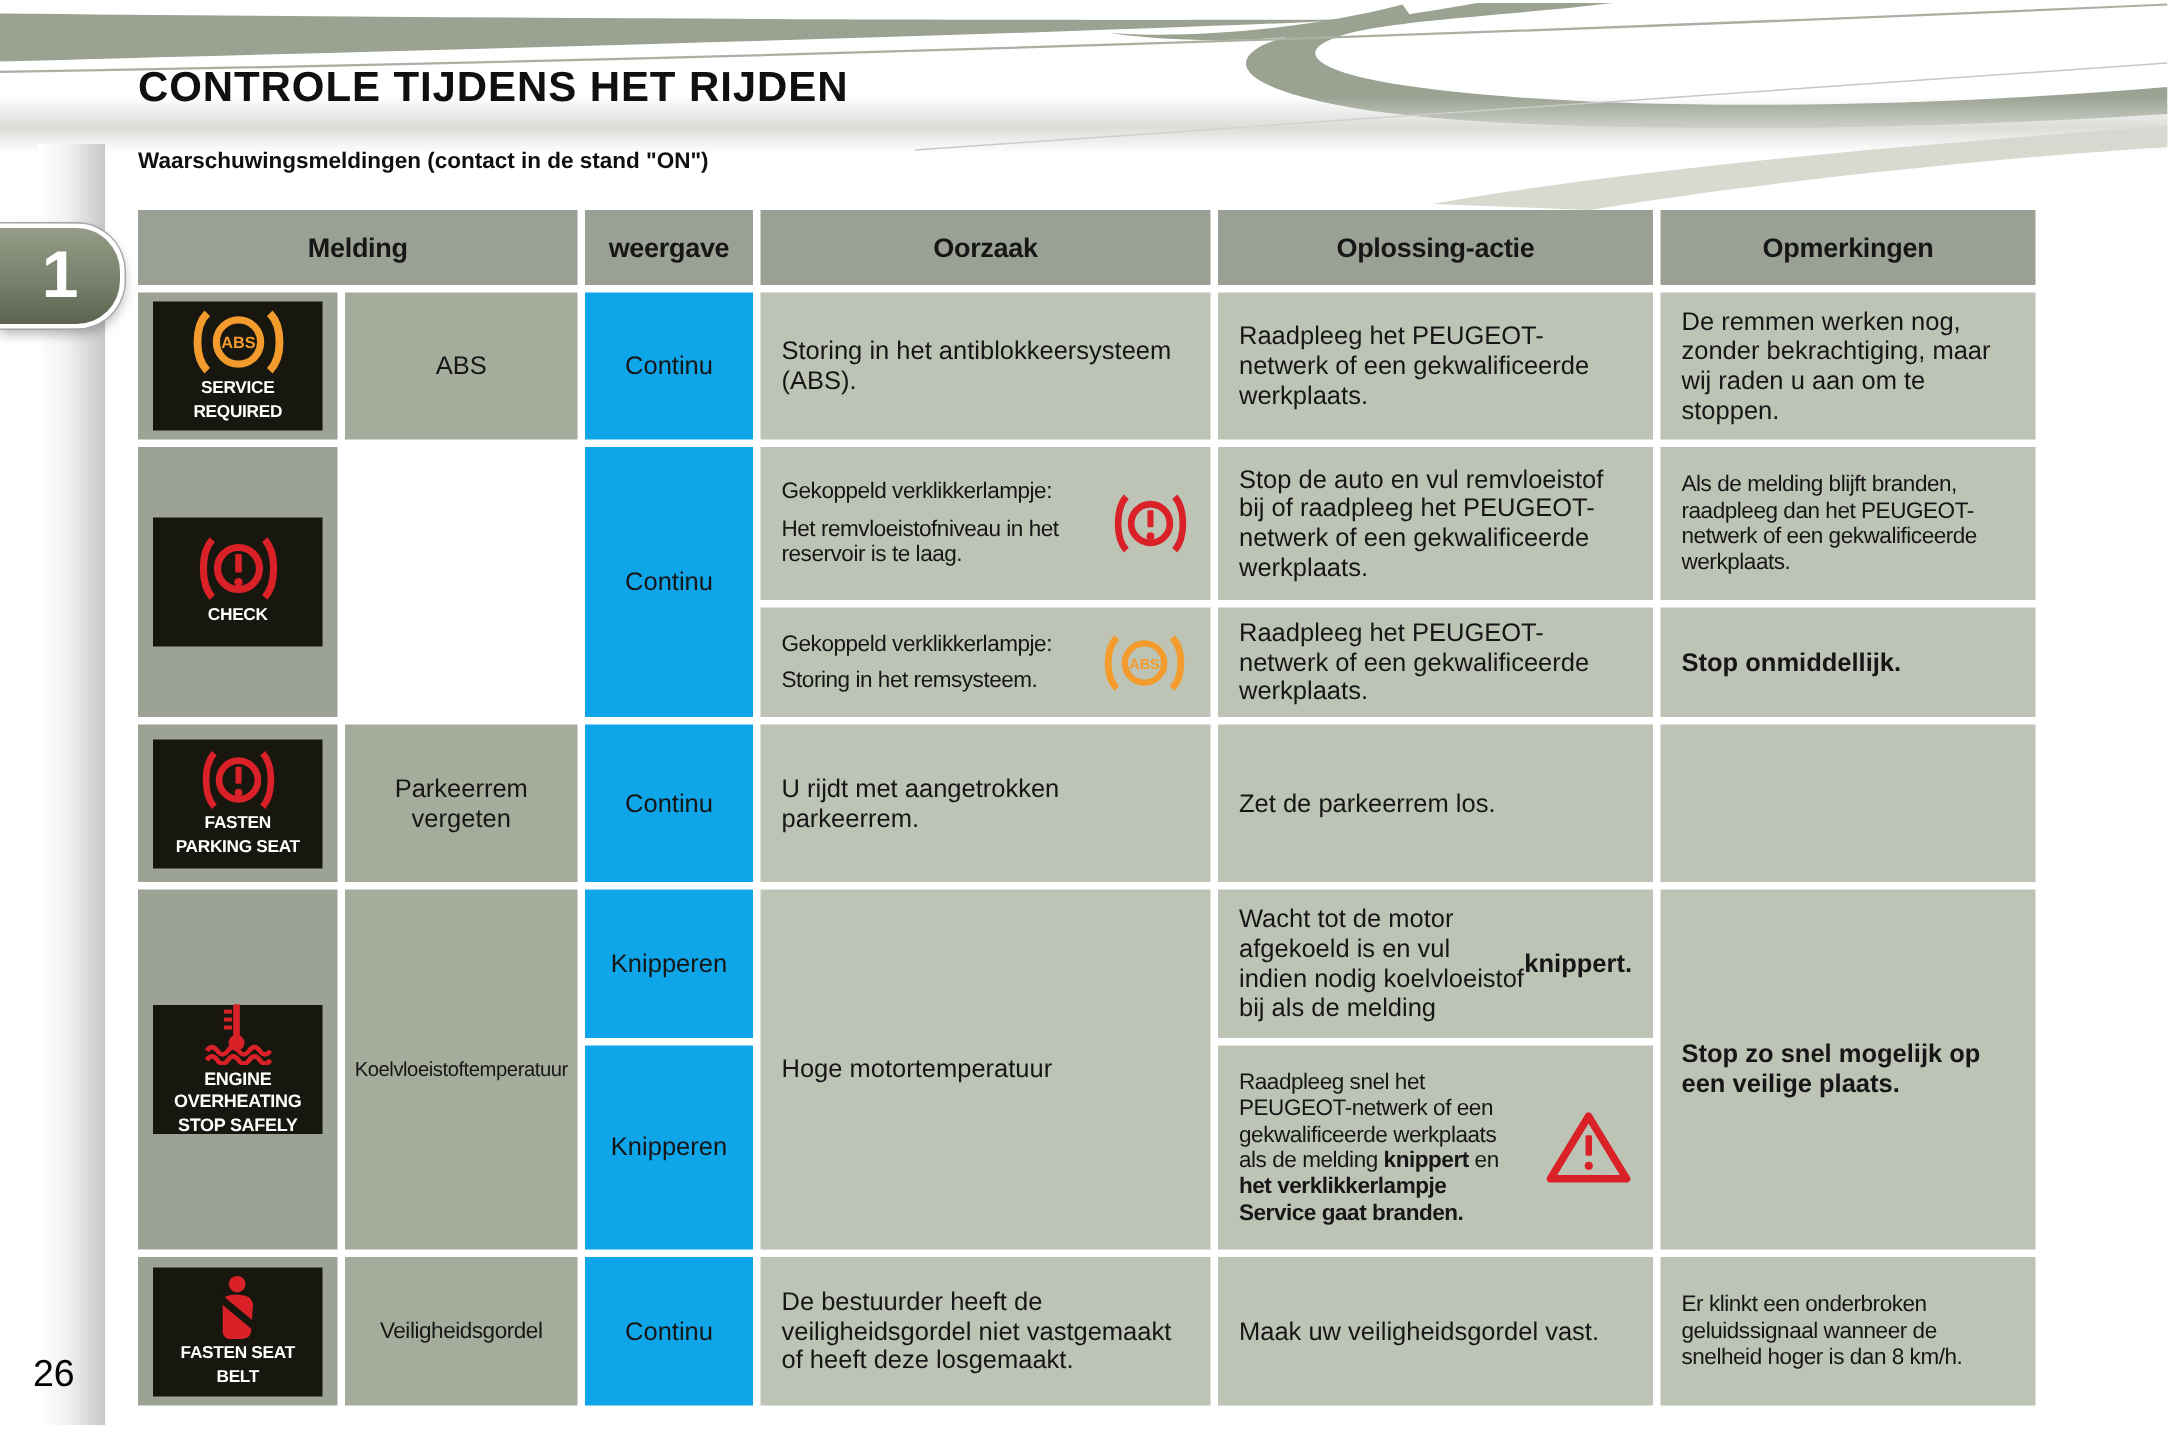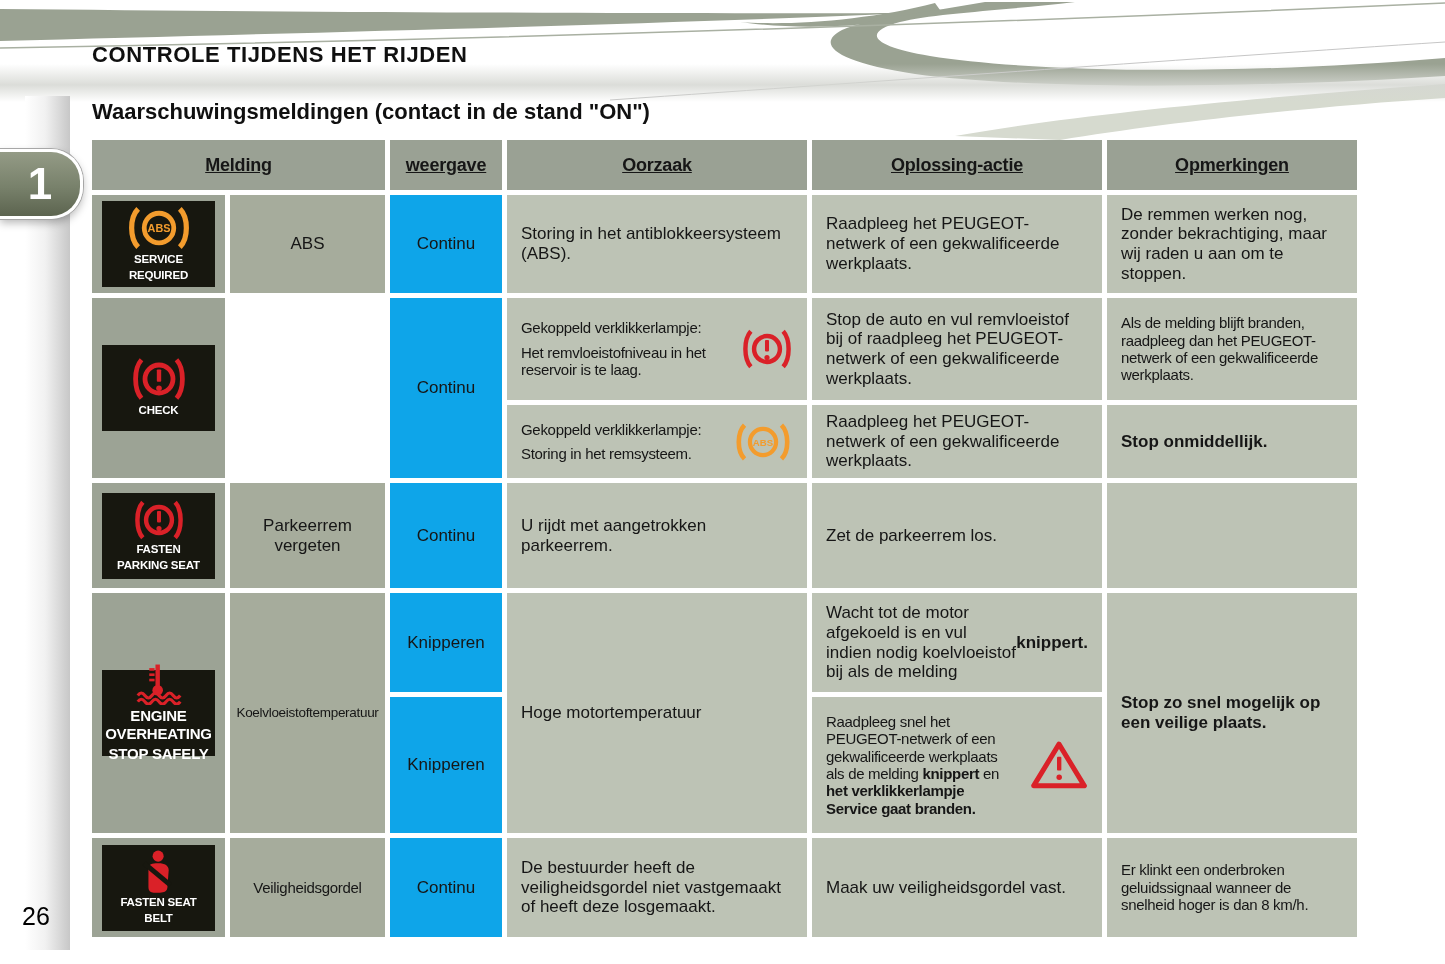--- a/index.html
+++ b/index.html
@@ -6,22 +6,22 @@
   body{
     width:1445px;height:964px;position:relative;overflow:hidden;
     background:#ffffff;font-family:"Liberation Sans",sans-serif;color:#161616;
   }
   .deco{position:absolute;left:0;top:0;z-index:0;}
   .fade-band{
     position:absolute;left:0;top:64px;width:1445px;height:38px;z-index:1;
     background:linear-gradient(180deg,rgba(255,255,255,0) 0%,rgba(213,215,210,0.85) 55%,rgba(255,255,255,0) 100%);
     pointer-events:none;
   }
-  .page-title{position:absolute;left:92px;top:42px;z-index:2;font-size:22px;font-weight:bold;letter-spacing:0.6px;color:#101010;}
-  .page-subtitle{position:absolute;left:92px;top:99px;z-index:2;font-size:22px;font-weight:bold;color:#101010;}
+  .page-title{position:absolute;left:92px;top:42px;z-index:2;font-size:28px;font-weight:bold;letter-spacing:0.6px;color:#101010;}
+  .page-subtitle{position:absolute;left:92px;top:99px;z-index:2;font-size:15px;font-weight:bold;color:#101010;}
   .edge-strip{
     position:absolute;left:25px;top:96px;width:45px;height:854px;z-index:1;
     background:linear-gradient(90deg,#ffffff 0%,#f1f1f1 45%,#c7c7c7 100%);
   }
   .chapter-tab{
     position:absolute;left:0;top:149px;width:80px;height:64px;z-index:3;
     border-radius:0 32px 32px 0;
     background:linear-gradient(180deg,#949b86 0%,#78816b 55%,#5c644f 100%);
     border:3px solid #ffffff;border-left:none;
     box-shadow:0 0 0 1px #a7a7a7,0 4px 8px rgba(0,0,0,0.28);
@@ -36,39 +36,39 @@
     display:grid;
     grid-template-columns:133px 155px 112px 300px 290px 250px;
     grid-template-rows:50px 98px 102px 73px 105px 99px 136px 99px;
     gap:5px;
   }
   .cell{
     background:#bdc3b5;display:flex;align-items:center;
     padding:8px 14px;font-size:17px;line-height:1.16;color:#161616;
     box-sizing:border-box;
   }
-  .hdr{background:#9aa194;font-weight:bold;justify-content:center;text-align:center;font-size:18px;letter-spacing:-0.2px;text-decoration:underline;}
+  .hdr{background:#9aa194;font-weight:bold;justify-content:center;text-align:center;font-size:18px;letter-spacing:-0.2px;}
   .icon-cell{background:#9ca395;justify-content:center;padding:4px;}
   .name-cell{background:#a6ac9c;justify-content:center;text-align:center;}
   .disp-cell{background:#0ea5e9;justify-content:center;text-align:center;}
   .bold-cell{font-weight:bold;}
   .condensed{font-size:15px;letter-spacing:-0.3px;}
   .small-condensed{font-size:13.5px;letter-spacing:-0.3px;}
   .split{justify-content:space-between;gap:20px;}
   .cause-text{flex:1;}
   .cause-text .intro{margin-bottom:7px;}
   .b{font-weight:bold;}
 
   .lampbox{
     width:113px;height:86px;background:#17170f;color:#ffffff;
     display:flex;flex-direction:column;align-items:center;justify-content:center;
     gap:2px;font-weight:bold;text-align:center;
   }
   .lampbox .lbl{font-size:11.5px;line-height:1.2;letter-spacing:-0.2px;}
-  .lampbox.eng .lbl{font-size:15px;}
+  .lampbox.eng .lbl{font-size:12px;}
   svg{flex-shrink:0;}
 </style>
 </head>
 <body>
 
 <svg class="deco" width="1445" height="150" viewBox="0 0 1445 150">
   <path d="M0,9 C300,12 700,14 910,13 C700,23 300,33 0,41 Z" fill="#9aa292"></path>
   <path d="M935,3 C870,20 790,26 740,22 C800,31 890,27 940,10 Z" fill="#9aa292"></path>
   <path d="M1445,58 C1230,76 1030,72 930,56 C870,46 862,32 900,22 C935,13 1010,10 1075,2 L985,2 C930,12 870,18 842,30 C815,44 835,62 915,74 C1030,90 1260,88 1445,76 Z" fill="#9aa292"></path>
   <path d="M1445,84 C1250,98 1080,114 955,136 L1060,140 C1170,122 1320,106 1445,98 Z" fill="#d6dacf"></path>

